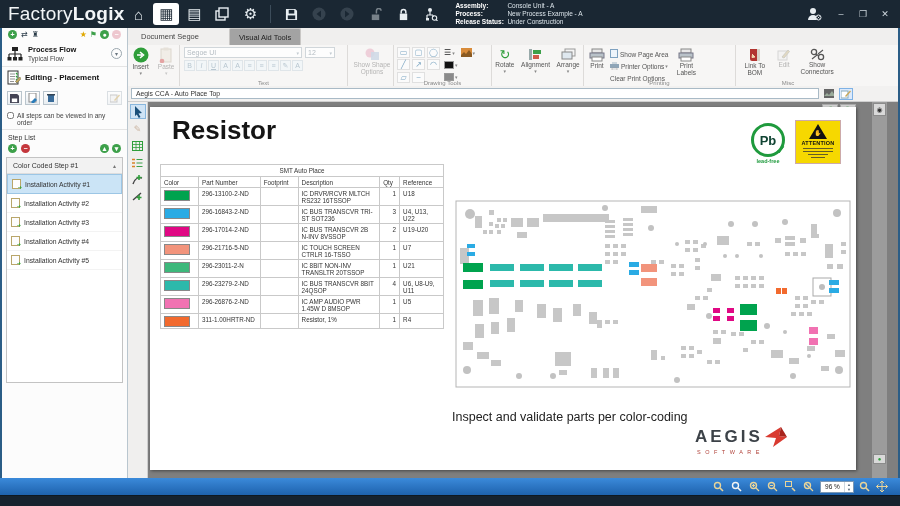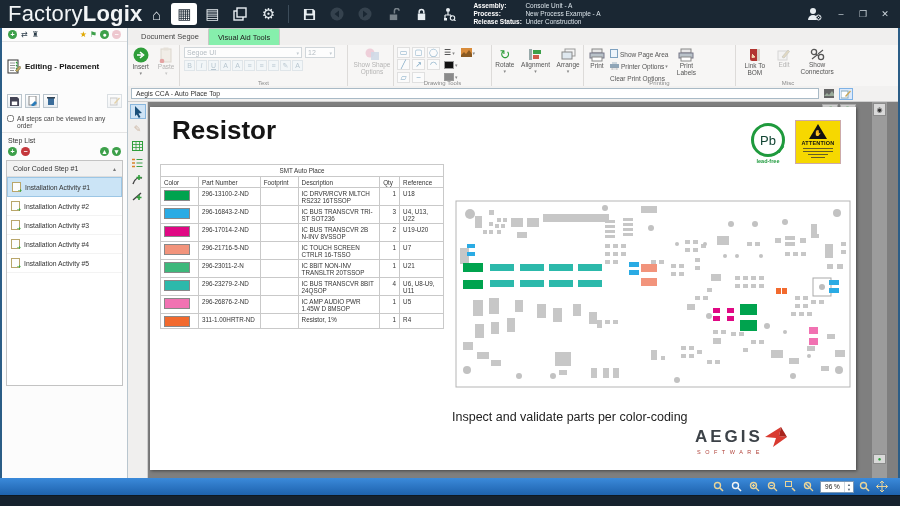--- a/index.html
+++ b/index.html
@@ -1,38 +1,38 @@
 <!DOCTYPE html>
 <html><head>
 <meta charset="utf-8">
 <style>
   * { margin:0; padding:0; box-sizing:border-box; }
   html,body { width:900px; height:506px; overflow:hidden; }
   body { font-family:"Liberation Sans", sans-serif; background:#16222e; position:relative; }
 
   
   #titlebar { position:absolute; left:0; top:0; width:900px; height:28px; background:#1a2733; color:#fff; display:flex; align-items:center; }
-  .logo { font-size:22px; color:#f2f5f7; margin-left:8px; letter-spacing:.2px; }
+  .logo { font-size:19px; color:#f2f5f7; margin-left:8px; letter-spacing:.2px; }
   .logo b { font-weight:bold; }
   .tb-ico { width:26px; height:22px; display:flex; align-items:center; justify-content:center; color:#e8eef2; font-size:15px; margin:0 1px; border-radius:3px; }
   .tb-ico.active { background:#fff; color:#1a2733; }
   .tb-ico.dim { opacity:.45; }
   .tb-sep { width:1px; height:18px; background:#3c4c5a; margin:0 6px; }
   .asm { font-size:6.5px; line-height:8px; margin-left:10px; }
   .asm .row { display:flex; }
   .asm .lab { font-weight:bold; width:52px; }
   .asm .val { color:#dbe4ea; }
   .winbtns { margin-left:auto; display:flex; align-items:center; margin-right:6px; }
   .winbtn { width:18px; height:16px; display:flex; align-items:center; justify-content:center; color:#cfd8de; font-size:9px; margin-left:4px; }
 
   
   #ribbon { position:absolute; left:128px; top:28px; width:770px; height:58px; background:#f0efee; border-bottom:1px solid #d4d2d0; }
   .rtabs { height:17px; display:flex; padding-left:4px; }
   .rtab { font-size:7.5px; padding:4px 9px 2px; color:#444; }
-  .rtab.active { background:#86efac; border:1px solid #c9c7c5; border-bottom:none; border-radius:2px 2px 0 0; color:#222; }
+  .rtab.active { background:#a3a3a3; border:1px solid #c9c7c5; border-bottom:none; border-radius:2px 2px 0 0; color:#222;margin-left:21px; }
   .rbody { height:41px; display:flex; background:#f7f6f5; }
   .rgroup { position:relative; border-right:1px solid #dddbd9; height:100%; padding-top:1px; }
   .rgl { position:absolute; bottom:0; left:0; right:0; text-align:center; font-size:6px; color:#8a8a8a; }
   .bigbtn { display:inline-flex; flex-direction:column; align-items:center; font-size:6.5px; color:#555; padding:1px 3px; text-align:center; line-height:7px; }
   .bigbtn .car { font-size:5px; color:#888; }
   .dim2 { opacity:.42; }
   .combo { background:#fdfdfd; border:1px solid #d0d6da; color:#b4bcc2; font-size:7px; display:flex; align-items:center; padding:0 2px; height:11px; }
   .combo .car { margin-left:auto; font-size:5px; color:#c3cbd1; }
   .fmtbtn { width:11px; height:11px; border:1px solid #dfe5e9; background:#f2f6f8; color:#b8c6d0; font-size:7px; display:inline-flex; align-items:center; justify-content:center; margin-right:1px; }
   .drawbtn { width:13px; height:11px; border:1px solid #e0e0e0; background:#fbfbfb; display:inline-flex; align-items:center; justify-content:center; font-size:8px; color:#7fa8c4; }
@@ -44,21 +44,21 @@
 
   
   #sidebar { position:absolute; left:2px; top:28px; width:126px; height:467px; background:#fcfcfc; border-right:1px solid #b9c6cf; font-size:7px; color:#333; }
   .sb-title { color:#2a7cba; font-size:9.5px; padding:5px 6px 2px; display:flex; align-items:center; }
   .sb-icons { display:flex; align-items:center; padding:2px 6px; height:13px; }
   .ci { width:9px; height:9px; border-radius:50%; display:inline-flex; align-items:center; justify-content:center; color:#fff; font-size:7px; line-height:7px; margin-right:4px; font-weight:bold; }
   .flowrow { display:flex; align-items:center; padding:4px 5px; }
   .flowtxt .t1 { font-weight:bold; font-size:7.5px; color:#111; }
   .flowtxt .t2 { font-size:6.5px; color:#444; margin-top:1px; }
   .circbtn { margin-left:auto; width:11px; height:11px; border:1px solid #9aa6ae; border-radius:50%; color:#6a7680; font-size:6px; display:flex; align-items:center; justify-content:center; }
-  .editrow { display:flex; align-items:center; padding:17px 5px; border-top:1px solid #e4e4e4; }
+  .editrow { display:flex; align-items:center; padding:3px 5px; border-top:1px solid #e4e4e4; }
   .editrow .t { font-weight:bold; font-size:8px; color:#111; margin-left:4px; }
   .btnrow { display:flex; align-items:center; padding:3px 5px 2px; }
   .tbtn { width:15px; height:14px; border:1px solid #b9c4cc; background:linear-gradient(#fefefe,#e8edf1); display:inline-flex; align-items:center; justify-content:center; margin-right:3px; }
   .chkrow { display:flex; align-items:flex-start; padding:5px 5px 3px; font-size:6.6px; color:#444; }
   .chkrow input { width:7px; height:7px; margin:0 3px 0 0; }
   .sl-head { font-size:7px; color:#333; padding:4px 6px 1px; border-top:1px solid #e4e4e4; }
   .listbox { margin:2px 4px; border:1px solid #c3c3c3; background:#fff; height:226px; overflow:hidden; }
   .grouphead { background:#f2f2f2; border-bottom:1px solid #ddd; font-size:7px; color:#333; padding:4px 6px; display:flex; }
   .grouphead .chev { margin-left:auto; color:#777; font-size:6px; }
   .step { display:flex; align-items:center; padding:4px 4px; font-size:6.8px; color:#333; border-bottom:1px solid #f3f3f3; }
@@ -73,21 +73,21 @@
   .dicon { width:14px; height:12px; margin-left:3px; display:flex; align-items:center; justify-content:center; border:1px solid transparent; font-size:8px; }
   .dicon.sel { background:#dceafc; border-color:#7fb2e5; }
   #canvas { position:absolute; left:0; top:16px; width:770px; height:376px; background:#7f7f7f; }
   #toolstrip { position:absolute; left:0; top:0; width:20px; height:376px; background:#f0efee; border-right:1px solid #cfcfcf; display:flex; flex-direction:column; align-items:center; padding-top:2px; }
   .tsi { width:16px; height:15px; display:flex; align-items:center; justify-content:center; font-size:9px; margin-bottom:2px; border:1px solid transparent; }
   .tsi.sel { background:#cfe3f5; border-color:#88b6dd; }
   #page { position:absolute; left:22px; top:5px; width:706px; height:363px; background:#fff; box-shadow:1px 1px 3px rgba(0,0,0,.45); }
   .pagetitle { position:absolute; left:22px; top:8px; font-size:26px; font-weight:bold; color:#151515; }
   
   #pbfree { position:absolute; left:597px; top:16px; width:42px; text-align:center; }
-  .pbcirc { width:34px; height:34px; border:3px solid #1f9a3d; border-radius:50%; margin:0 auto; display:flex; align-items:center; justify-content:center; font-weight:normal; font-size:13px; color:#143; position:relative; }
+  .pbcirc { width:34px; height:34px; border:3px solid #1f9a3d; border-radius:50%; margin:0 auto; display:flex; align-items:center; justify-content:center; font-weight:bold; font-size:13px; color:#143; position:relative; }
   .pbcirc:after { content:"✓"; position:absolute; right:-4px; bottom:-3px; color:#1f9a3d; font-size:12px; font-weight:bold; }
   .pbcap { font-size:5.5px; color:#1f9a3d; margin-top:1px; font-weight:bold; }
   #esd { position:absolute; left:645px; top:13px; width:46px; height:44px; background:#f6d800; border:1px solid #caa; padding-top:3px; text-align:center; }
   .esdtri { width:0; height:0; border-left:9px solid transparent; border-right:9px solid transparent; border-bottom:15px solid #111; margin:0 auto; position:relative; }
   .esdtri:after { content:"✋"; position:absolute; left:-4px; top:5px; font-size:6px; color:#f6d800; }
   .esdtitle { font-size:5.5px; font-weight:bold; color:#111; margin-top:1px; letter-spacing:.2px; }
   .esdline { height:1.5px; background:#333; margin:1.5px 7px 0; opacity:.75; }
   
   #smt { position:absolute; left:10px; top:57px; width:284px; border-collapse:collapse; font-size:6.3px; color:#333; }
   #smt th, #smt td { border:1px solid #c9c9c9; padding:1.5px 3px; text-align:left; vertical-align:top; font-weight:normal; }
@@ -395,20 +395,34 @@
 
 <div id="sidebar">
   <div class="sb-icons">
     <span class="ci" style="background:#3da04a;">+</span>
     <span style="color:#2a3b48; font-size:8px; margin-right:4px;">⇄</span>
     <span style="color:#2a3b48; font-size:8px;">♜</span>
     <span style="margin-left:auto;"><span style="color:#e0a800; font-size:8px;">★</span></span>
     <span style="color:#3da04a; font-size:8px; margin-left:3px;">⚑</span>
     <span class="ci" style="background:#3da04a; margin-left:3px; margin-right:0;">●</span>
     <span class="ci" style="background:#eec7cf; margin-left:3px; margin-right:0;">−</span>
+  </div>
+  <div class="flowrow">
+    <svg width="16" height="16" viewBox="0 0 16 16">
+        <rect x="5" y="1" width="6" height="4" fill="#222"></rect>
+        <path d="M8 5 v3 M2 8 h12 M2 8 v3 M8 8 v3 M14 8 v3" stroke="#222" stroke-width="1.2" fill="none"></path>
+        <rect x="0.5" y="11" width="4" height="3.5" fill="#222"></rect>
+        <rect x="6" y="11" width="4" height="3.5" fill="#222"></rect>
+        <rect x="11.5" y="11" width="4" height="3.5" fill="#222"></rect>
+      </svg>
+    <div class="flowtxt" style="margin-left:5px;">
+      <div class="t1">Process Flow</div>
+      <div class="t2">Typical Flow</div>
+    </div>
+    <span class="circbtn">▾</span>
   </div>
   <div class="editrow">
     <svg width="14" height="15" viewBox="0 0 14 15">
         <rect x="1" y="1" width="10" height="13" fill="#fff" stroke="#333"></rect>
         <path d="M3 4 h5 M3 6.5 h5 M3 9 h5 M3 11.5 h4" stroke="#777" stroke-width=".8"></path>
         <path d="M9 3 l1.5 1.5 M9 6 l1.5 1.5 M9 9 l1.5 1.5" stroke="#2f9e3a" stroke-width="1.2"></path>
         <path d="M10 13 L14 8.5 l-1.5-1.5 L8.5 11.5z" fill="#caa85a" stroke="#886"></path>
       </svg>
     <span class="t">Editing - Placement</span>
   </div>

